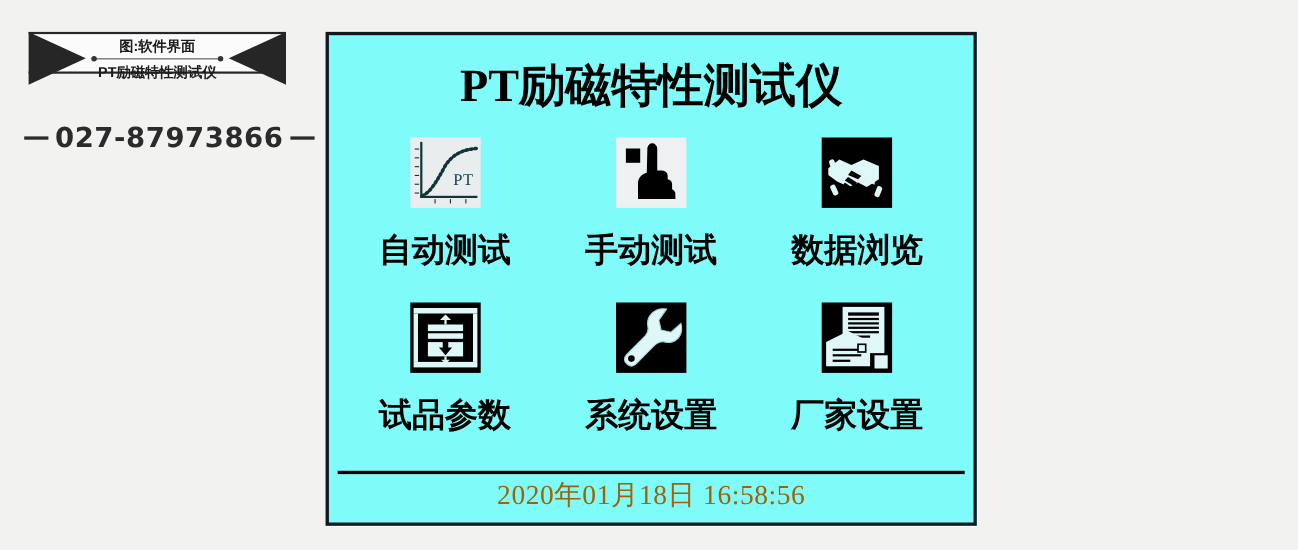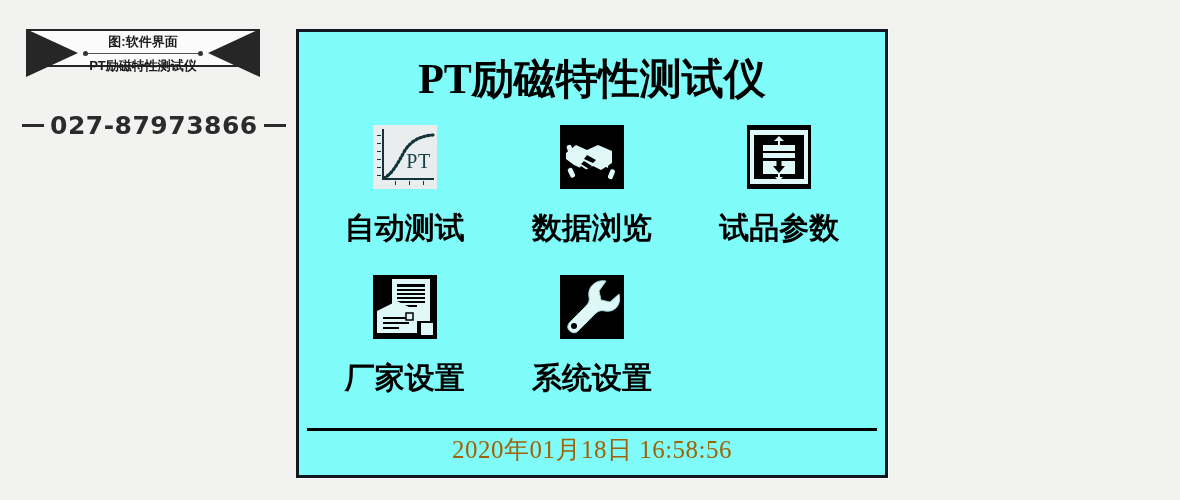--- a/index.html
+++ b/index.html
@@ -188,21 +188,21 @@
   .ico-chart .tick {
     position: absolute; width: 4px; height: 1px; background: #12333a; left: 4px;
   }
   .ico-chart .tickx {
     position: absolute; width: 1px; height: 4px; background: #12333a; bottom: 4px;
   }
   .ico-chart svg { position: absolute; inset: 0; }
   .ico-chart .pt-text {
     position: absolute; right: 6px; bottom: 16px;
     font-family: "Liberation Serif", serif;
-    font-size: 20px; color: #17414a; letter-spacing: 0.5px;
+    font-size: 15px; color: #17414a; letter-spacing: 0.5px;
   }
 
   
   .ico-hand { background: #eef1f1; }
   .ico-hand svg { position: absolute; inset: 0; }
 
   
   .ico-tile { background: #000; }
   .ico-tile svg { position: absolute; inset: 0; }
 
@@ -275,20 +275,32 @@
         <div class="tickx" style="left:36px;"></div>
         <div class="tickx" style="left:50px;"></div>
         <svg viewBox="0 0 64 64" xmlns="http://www.w3.org/2000/svg">
           <path d="M11 53 C 18 50, 24 40, 31 27 C 38 15, 48 11, 60 10" fill="none" stroke="#12333a" stroke-width="3.2" stroke-linecap="round" stroke-dasharray="1.6 2.6"></path>
         </svg>
         <div class="pt-text">PT</div>
       </div>
       <div class="menu-label">自动测试</div>
     </div>
 
+    <div class="menu-item">
+      <div class="menu-icon ico-hand">
+        <svg viewBox="0 0 64 64" xmlns="http://www.w3.org/2000/svg">
+          <rect x="9" y="10" width="13" height="13" fill="#000"></rect>
+          <path d="M33 6 a4.5 4.5 0 0 1 4.5 4.5 L37.5 30 L42 30 a5 5 0 0 1 5 5 L47 38
+                   a5 5 0 0 1 4 5 L51 47 a5 5 0 0 1 3 5 L54 56 L20 56 L20 42
+                   C 20 36, 24 33, 28 32 L28.5 10.5 A4.5 4.5 0 0 1 33 6 Z" fill="#000"></path>
+          <circle cx="33" cy="9.5" r="3.4" fill="none" stroke="#000" stroke-width="1.6"></circle>
+        </svg>
+      </div>
+      <div class="menu-label">手动测试</div>
+    </div>
 
     <div class="menu-item">
       <div class="menu-icon ico-tile">
         <svg viewBox="0 0 64 64" xmlns="http://www.w3.org/2000/svg">
           <path d="M6 28 L16 20 L27 25 L38 20 L52 26 L52 38 L41 45 L33 41 L25 45 L14 40 L6 34 Z" fill="#dff7f7"></path>
           <path d="M27 30 L36 35 L33 38 L24 34 Z" fill="#000"></path>
           <path d="M24 36 L32 41 L29 44 L21 39 Z" fill="#000"></path>
           <path d="M21 41 L27 45 L25 48 L19 44 Z" fill="#000"></path>
           <path d="M39 22 L50 27 L48 43 L40 39 Z" fill="#dff7f7"></path>
           <rect x="8" y="20" width="5" height="12" rx="2" transform="rotate(-20 10 26)" fill="#dff7f7"></rect>
@@ -310,20 +322,33 @@
           <rect x="16" y="20" width="32" height="6" fill="#dff7f7"></rect>
           <rect x="16" y="28" width="32" height="5" fill="#dff7f7"></rect>
           <rect x="16" y="36" width="32" height="13" fill="#dff7f7"></rect>
           <path d="M32 48 l-6 -7 l3.5 0 l0 -5 l5 0 l0 5 l3.5 0 z" fill="#000"></path>
           <rect x="31" y="49" width="2" height="4" fill="#dff7f7"></rect>
           <path d="M32 56 l4 -4 l-8 0 z" fill="#dff7f7"></path>
           <rect x="3" y="54" width="58" height="5" fill="#dff7f7"></rect>
         </svg>
       </div>
       <div class="menu-label">试品参数</div>
+    </div>
+
+    <div class="menu-item">
+      <div class="menu-icon ico-tile">
+        <svg viewBox="0 0 64 64" xmlns="http://www.w3.org/2000/svg">
+          <path d="M46 6 C 36 4, 27 12, 29 22 C 30 26, 28 29, 25 32
+                   L10 47 C 7 50, 7 54, 10 56 C 13 59, 17 58, 19 55
+                   L35 39 C 38 36, 41 35, 45 36 C 55 38, 62 29, 59 19
+                   L50 27 L41 25 L39 16 Z" fill="#dff7f7" stroke="#9fd6d6" stroke-width="1"></path>
+          <circle cx="14" cy="51" r="3" fill="#000"></circle>
+        </svg>
+      </div>
+      <div class="menu-label">系统设置</div>
     </div>
 
     <div class="menu-item">
       <div class="menu-icon ico-tile">
         <svg viewBox="0 0 64 64" xmlns="http://www.w3.org/2000/svg">
           <rect x="19" y="4" width="38" height="42" fill="#dff7f7"></rect>
           <rect x="24" y="9" width="28" height="3" fill="#000"></rect>
           <rect x="24" y="14" width="28" height="2" fill="#000"></rect>
           <rect x="24" y="18" width="28" height="2" fill="#000"></rect>
           <rect x="24" y="22" width="28" height="2" fill="#000"></rect>
@@ -333,32 +358,19 @@
           <rect x="10" y="42" width="26" height="2" fill="#000"></rect>
           <rect x="10" y="47" width="26" height="2" fill="#000"></rect>
           <rect x="10" y="52" width="16" height="2" fill="#000"></rect>
           <rect x="33" y="38" width="7" height="7" fill="#dff7f7" stroke="#000" stroke-width="1.5"></rect>
           <rect x="48" y="48" width="12" height="12" fill="#dff7f7"></rect>
         </svg>
       </div>
       <div class="menu-label">厂家设置</div>
     </div>
 
-    <div class="menu-item">
-      <div class="menu-icon ico-tile">
-        <svg viewBox="0 0 64 64" xmlns="http://www.w3.org/2000/svg">
-          <path d="M46 6 C 36 4, 27 12, 29 22 C 30 26, 28 29, 25 32
-                   L10 47 C 7 50, 7 54, 10 56 C 13 59, 17 58, 19 55
-                   L35 39 C 38 36, 41 35, 45 36 C 55 38, 62 29, 59 19
-                   L50 27 L41 25 L39 16 Z" fill="#dff7f7" stroke="#9fd6d6" stroke-width="1"></path>
-          <circle cx="14" cy="51" r="3" fill="#000"></circle>
-        </svg>
-      </div>
-      <div class="menu-label">系统设置</div>
-    </div>
-
   </div>
 
   <div id="status-divider"></div>
   <div id="status-bar">
     <div id="status-text">2020年01月18日   16:58:56</div>
   </div>
 </div>
 
 </body></html>

